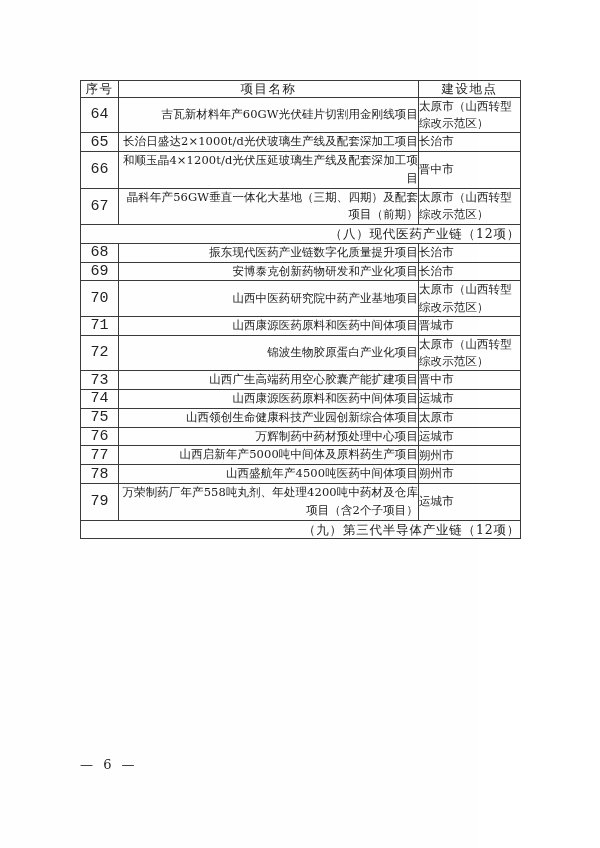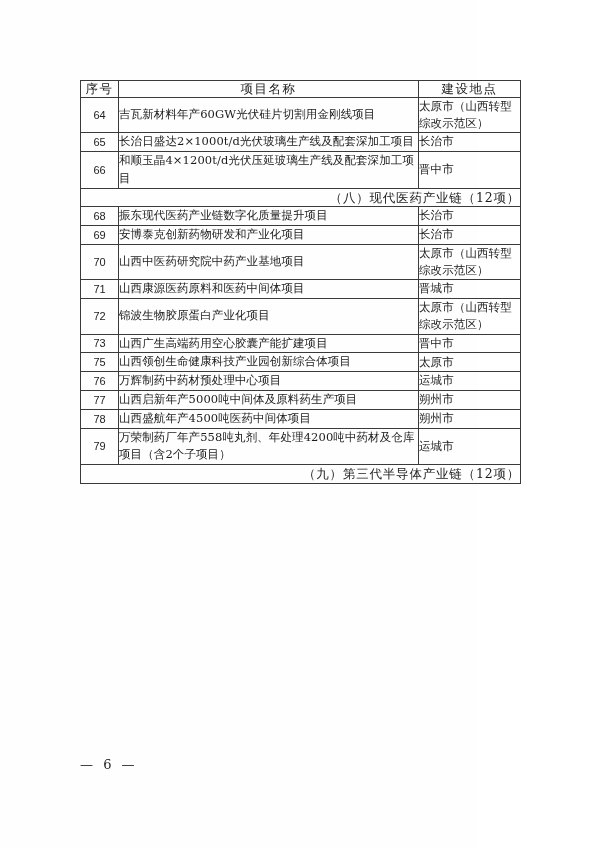--- a/index.html
+++ b/index.html
@@ -51,28 +51,28 @@
     font-size: 12.5px;
     font-weight: bold;
     letter-spacing: 1.5px;
     padding: 9px 2px 9px 2px;
     line-height: 1.25;
     font-family: "DejaVu Serif", "Liberation Serif", serif;
   }
 
   .seq-cell {
     text-align: center;
-    font-size: 11px;
+    font-size: 15px;
     padding: 6px 1px;
-    font-family: Liberation Sans, sans-serif;
+    font-family: Liberation Mono, monospace;
     color: #222;
   }
 
   .name-cell {
-    text-align: left;
+    text-align: right;
     font-size: 11.5px;
     line-height: 1.55;
     padding: 5px 4px 5px 7px;
     letter-spacing: 0.1px;
     word-break: break-all;
   }
 
   .place-cell {
     font-size: 11.5px;
     line-height: 1.5;
@@ -128,20 +128,25 @@
           <td class="seq-cell">65</td>
           <td class="name-cell">长治日盛达2×1000t/d光伏玻璃生产线及配套深加工项目</td>
           <td class="place-cell">长治市</td>
         </tr>
         <tr>
           <td class="seq-cell">66</td>
           <td class="name-cell">和顺玉晶4×1200t/d光伏压延玻璃生产线及配套深加工项目</td>
           <td class="place-cell">晋中市</td>
         </tr>
         <tr>
+          <td class="seq-cell">67</td>
+          <td class="name-cell">晶科年产56GW垂直一体化大基地（三期、四期）及配套项目（前期）</td>
+          <td class="place-cell">太原市（山西转型综改示范区）</td>
+        </tr>
+        <tr>
           <td class="section-cell" colspan="3">（八）现代医药产业链（12项）</td>
         </tr>
         <tr>
           <td class="seq-cell">68</td>
           <td class="name-cell">振东现代医药产业链数字化质量提升项目</td>
           <td class="place-cell">长治市</td>
         </tr>
         <tr>
           <td class="seq-cell">69</td>
           <td class="name-cell">安博泰克创新药物研发和产业化项目</td>
@@ -161,20 +166,25 @@
           <td class="seq-cell">72</td>
           <td class="name-cell">锦波生物胶原蛋白产业化项目</td>
           <td class="place-cell">太原市（山西转型综改示范区）</td>
         </tr>
         <tr>
           <td class="seq-cell">73</td>
           <td class="name-cell">山西广生高端药用空心胶囊产能扩建项目</td>
           <td class="place-cell">晋中市</td>
         </tr>
         <tr>
+          <td class="seq-cell">74</td>
+          <td class="name-cell">山西康源医药原料和医药中间体项目</td>
+          <td class="place-cell">运城市</td>
+        </tr>
+        <tr>
           <td class="seq-cell">75</td>
           <td class="name-cell">山西领创生命健康科技产业园创新综合体项目</td>
           <td class="place-cell">太原市</td>
         </tr>
         <tr>
           <td class="seq-cell">76</td>
           <td class="name-cell">万辉制药中药材预处理中心项目</td>
           <td class="place-cell">运城市</td>
         </tr>
         <tr>

